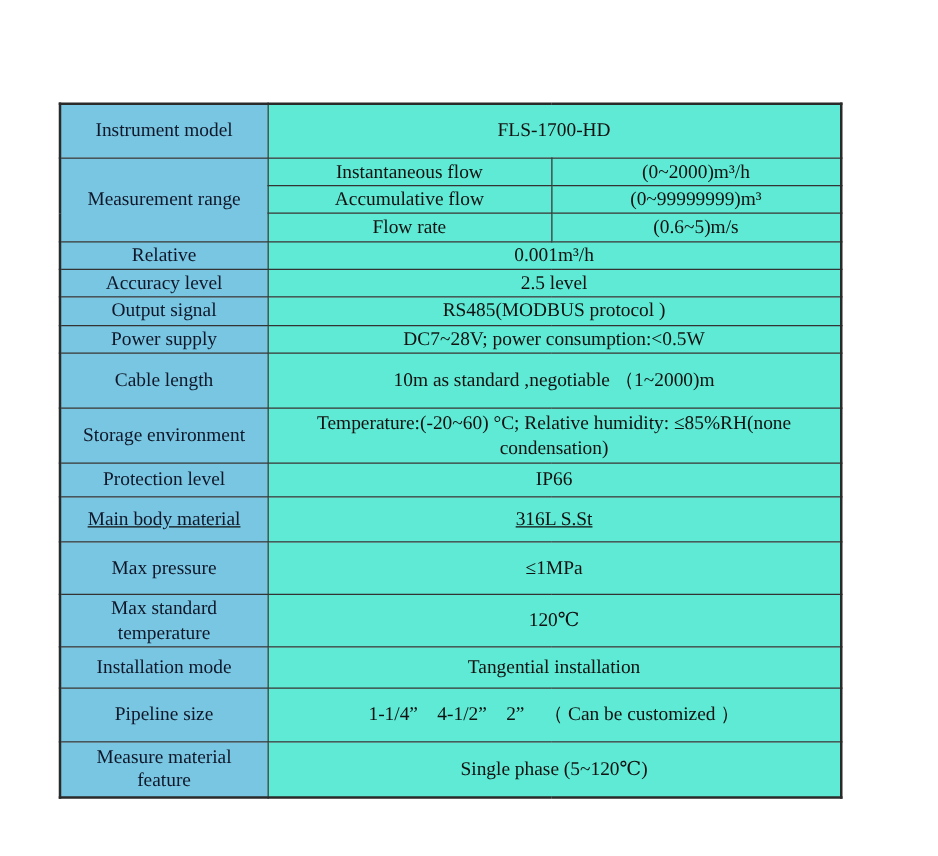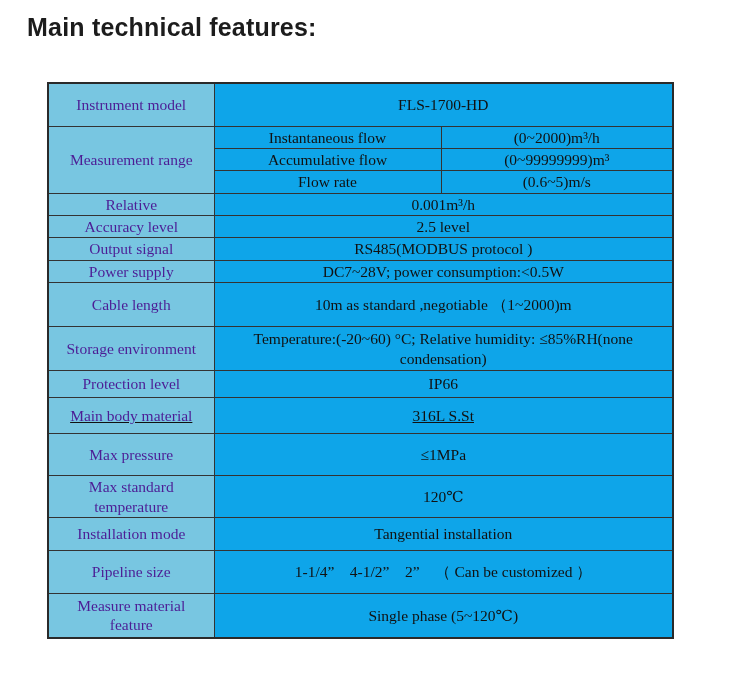--- a/index.html
+++ b/index.html
@@ -33,42 +33,41 @@
   }
   .spec-table td {
     border: 1px solid #333333;
     text-align: center;
     vertical-align: middle;
     padding: 1px 6px;
   }
   .spec-table { border: 2px solid #2a2a2a; }
   td.label-cell {
     background: #78c6e1;
-    color: #4c1d95;
+    color: #0f172a;
   }
   td.value-cell, td.sub-name-cell {
-    background: #0ea5e9;
+    background: #5eead4;
     white-space: pre-wrap;
   }
   
   tr.rh43 { height: 43px; }
   tr.rh21 { height: 21px; }
   tr.rh22 { height: 22px; }
   tr.rh27 { height: 27px; }
   tr.rh33 { height: 33px; }
   tr.rh36 { height: 36px; text-decoration: underline; }
   tr.rh42 { height: 42px; }
   tr.rh44 { height: 44px; padding-left: 36px; }
 </style>
 </head>
 <body>
 
 <div class="page">
 
-  <div class="page-title">Main technical features:</div>
 
   <table class="spec-table">
     <colgroup>
       <col style="width:166px">
       <col style="width:227px">
       <col style="width:232px">
     </colgroup>
     <tbody>
       <tr class="rh43">
         <td class="label-cell">Instrument model</td>

